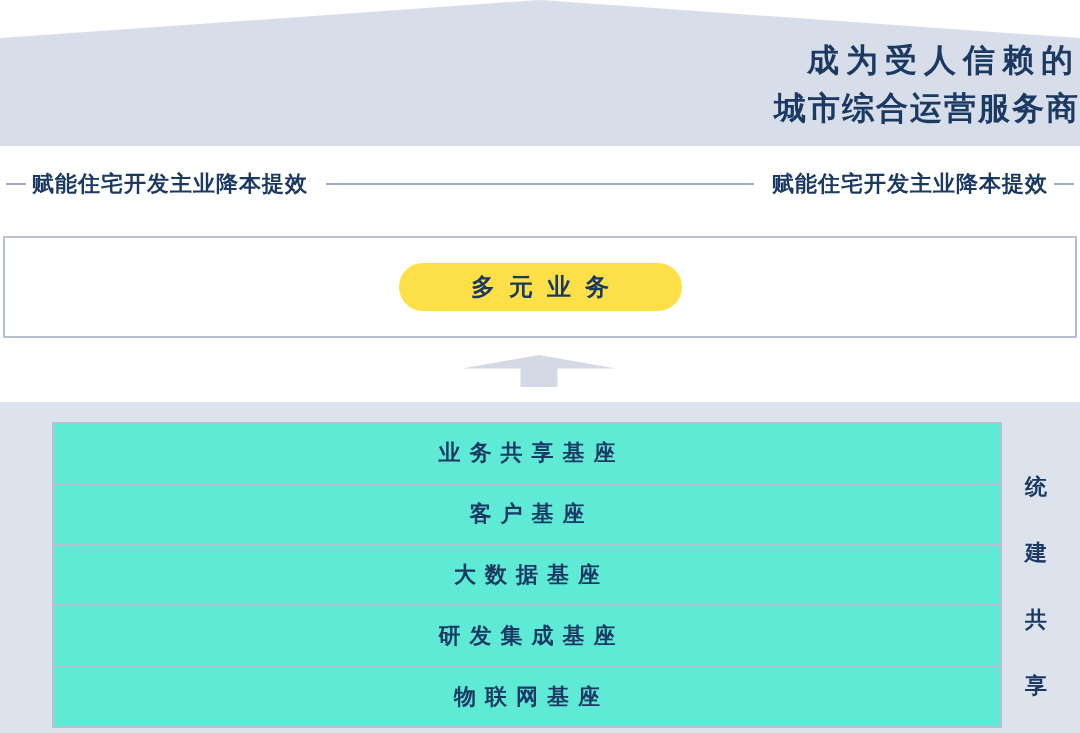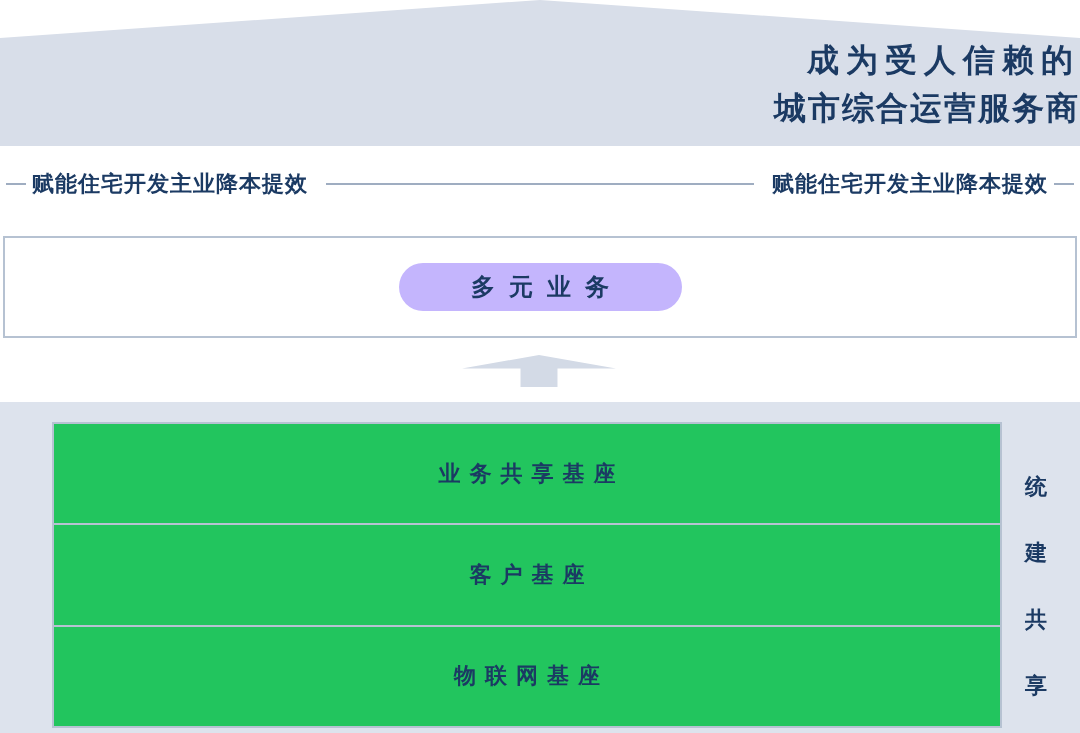--- a/index.html
+++ b/index.html
@@ -94,21 +94,21 @@
     border: 2px solid #b6c2d2;
     background: #ffffff;
     display: flex;
     align-items: center;
     justify-content: center;
   }
   .mid-pill {
     min-width: 283px;
     height: 48px;
     border-radius: 24px;
-    background: #c4b5fd;
+    background: #fde047;
     display: flex;
     align-items: center;
     justify-content: center;
     color: #1b3a63;
     font-size: 24px;
     font-weight: 700;
     letter-spacing: 14px;
     text-indent: 14px;
     padding: 0 26px;
     box-sizing: border-box;
@@ -144,21 +144,21 @@
     height: 306px;
     box-sizing: border-box;
     border: 2px solid #b6c2d2;
     display: flex;
     flex-direction: column;
   }
   .base-row {
     flex: 1 1 0;
     box-sizing: border-box;
     border-bottom: 2px solid #b6c2d2;
-    background: #22c55e;
+    background: #5eead4;
     display: flex;
     align-items: center;
     justify-content: center;
   }
   .base-row:last-child {
     border-bottom: none;
   }
   .base-row-label {
     color: #1b3a63;
     font-size: 22px;
@@ -214,20 +214,26 @@
   <div class="base-panel">
 
     <div class="base-table">
       <div class="base-row">
         <span class="base-row-label">业务共享基座</span>
       </div>
       <div class="base-row">
         <span class="base-row-label">客户基座</span>
       </div>
       <div class="base-row">
+        <span class="base-row-label">大数据基座</span>
+      </div>
+      <div class="base-row">
+        <span class="base-row-label">研发集成基座</span>
+      </div>
+      <div class="base-row">
         <span class="base-row-label">物联网基座</span>
       </div>
     </div>
 
     <div class="side-label">
       <span class="side-char">统</span>
       <span class="side-char">建</span>
       <span class="side-char">共</span>
       <span class="side-char">享</span>
     </div>

